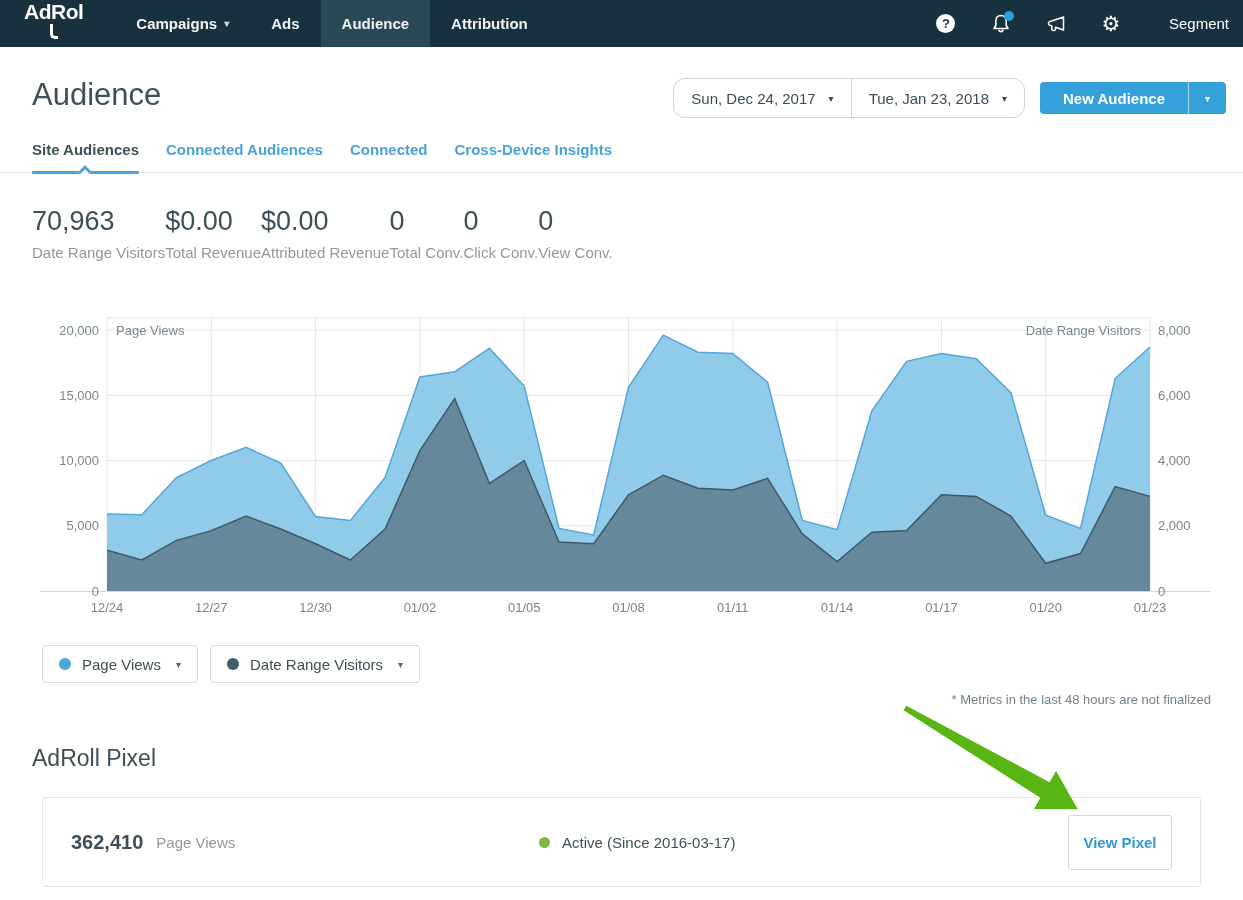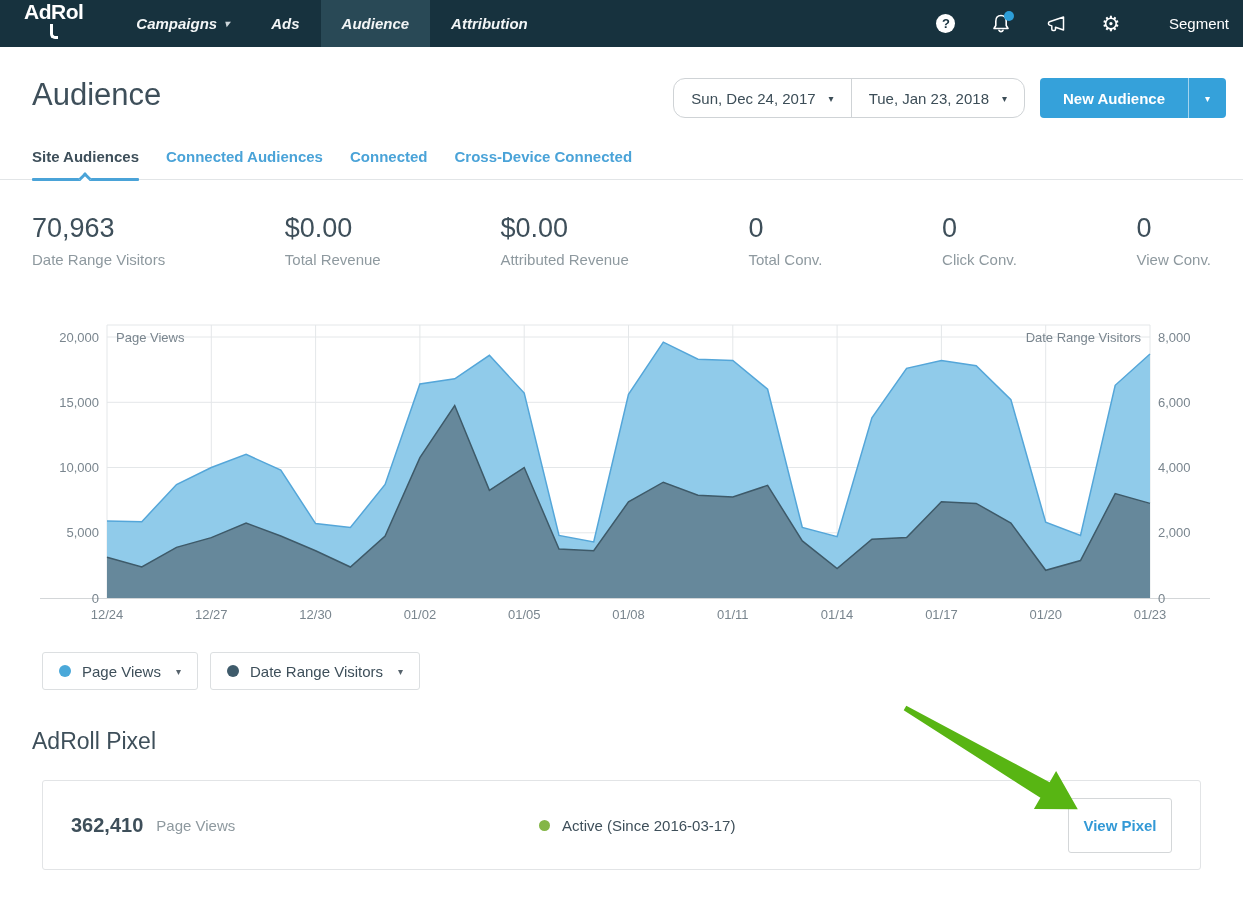--- a/index.html
+++ b/index.html
@@ -7,21 +7,21 @@
   .app { position:relative; width:1243px; height:900px; background:#fff; overflow:hidden; }
 
   
   .navbar { height:47px; background:#17323e; display:flex; align-items:stretch; }
   .nav-logo { display:flex; align-items:center; padding:0 26px 0 24px; color:#fff;
               font-size:21px; font-weight:bold; letter-spacing:-0.5px; cursor:pointer;flex-direction:column; }
   .logo-curl { display:inline-block; width:8px; height:15px; border-left:3px solid #fff;
                border-bottom:3px solid #fff; border-bottom-left-radius:5px; margin:0 0 2px 1px; }
   .nav-items { display:flex; align-items:stretch; margin-left:6px; }
   .nav-item { display:flex; align-items:center; padding:0 21px; color:#f2f5f6; font-size:15px;
-              font-weight:600; cursor:pointer;font-style:italic; }
+              font-weight:600; cursor:pointer; }
   .nav-item.active { background:#294956; }
   .nav-caret { font-size:10px; margin-left:7px; color:#cdd6da; }
   .nav-right { margin-left:auto; display:flex; align-items:center; padding-right:14px; }
   .nav-icon-btn { position:relative; width:22px; height:22px; display:flex; align-items:center;
                   justify-content:center; margin-right:33px; cursor:pointer; }
   .help-circle { width:19px; height:19px; background:#fff; border-radius:50%; color:#17323e;
                  font-size:13px; font-weight:bold; display:flex; align-items:center; justify-content:center; }
   .bell-badge { position:absolute; top:-2px; right:-2px; width:10px; height:10px;
                 background:#2d9fd9; border-radius:50%; }
   .gear-glyph { color:#fff; font-size:21px; line-height:1; }
@@ -29,38 +29,38 @@
 
   
   .page-header { position:relative; padding:30px 32px 0; }
   .page-title { font-size:31px; font-weight:300; color:#3e4f5a; line-height:36px; }
   .header-controls { position:absolute; top:31px; right:17px; display:flex; align-items:center; }
   .date-group { display:flex; border:1px solid #cfd3d6; border-radius:12px; background:#fff;
                 height:40px; overflow:hidden; }
   .date-btn { display:flex; align-items:center; padding:0 17px; font-size:15px; color:#3c4d57; cursor:pointer; }
   .date-btn:first-child { border-right:1px solid #cfd3d6; }
   .date-caret { font-size:10px; margin-left:13px; color:#3c4d57; }
-  .new-audience { display:flex; margin-left:15px; height:40px; background:#35a1da; border-radius:4px;
+  .new-audience { display:flex; margin-left:15px; height:32px; background:#35a1da; border-radius:4px;
                   color:#fff; overflow:hidden; }
   .na-main { display:flex; align-items:center; padding:0 23px; font-size:15px; font-weight:700; cursor:pointer; }
   .na-caret { width:38px; display:flex; align-items:center; justify-content:center;
               border-left:1px solid rgba(255,255,255,.55); font-size:10px; cursor:pointer; }
 
   
-  .tabs { display:flex; gap:27px; padding:0 32px; margin-top:35px; border-bottom:1px solid #e2e5e7; }
+  .tabs { display:flex; gap:27px; padding:0 32px; margin-top:28px; border-bottom:1px solid #e2e5e7; }
   .tab { position:relative; padding-bottom:14px; font-size:15px; font-weight:600; color:#4aa3d8; cursor:pointer; }
   .tab.active { color:#3e4f5a; }
   .tab.active::after { content:""; position:absolute; left:0; right:0; bottom:-2px; height:3px;
                        background:#4aa3d8; border-radius:1px; }
   .tab.active .notch { position:absolute; bottom:-4px; left:50%; width:9px; height:9px; background:#fff;
                        border-top:3px solid #4aa3d8; border-left:3px solid #4aa3d8;
                        transform:translateX(-50%) rotate(45deg); z-index:2; }
 
   
-  .stats { display:flex; justify-content:space-between; padding:33px 32px 0; }
+  .stats { display:flex; padding:33px 32px 0; }
   .stat-value { font-size:27px; color:#3e4f5a; }
   .stat-label { margin-top:7px; font-size:15px; color:#8e999f; }
 
   
   .chart-section { margin-top:55px; }
   #chart-svg { display:block; }
   #chart-svg text.ax { font-size:13px; fill:#79858e; font-family:"Liberation Sans", sans-serif; }
 
   
   .legend-row { display:flex; gap:12px; padding-left:42px; margin-top:24px; }
@@ -161,21 +161,21 @@
       <span>Site Audiences</span>
       <span class="notch"></span>
     </div>
     <div class="tab">
       <span>Connected Audiences</span>
     </div>
     <div class="tab">
       <span>Connected</span>
     </div>
     <div class="tab">
-      <span>Cross-Device Connected</span>
+      <span>Cross-Device Insights</span>
     </div>
   </div>
 
   <div class="stats">
     <div class="stat">
       <div class="stat-value">70,963</div>
       <div class="stat-label">Date Range Visitors</div>
     </div>
     <div class="stat">
       <div class="stat-value">$0.00</div>
@@ -253,20 +253,21 @@
       <span class="legend-dot" style="background: rgb(74, 168, 217);"></span>
       <span>Page Views</span>
       <span class="legend-caret">▾</span>
     </div>
     <div class="legend-btn">
       <span class="legend-dot" style="background: rgb(63, 91, 107);"></span>
       <span>Date Range Visitors</span>
       <span class="legend-caret">▾</span>
     </div>
   </div>
+  <div class="footnote">* Metrics in the last 48 hours are not finalized</div>
 
   <div class="pixel-section">
     <div class="pixel-title">AdRoll Pixel</div>
     <div class="pixel-box">
       <span class="pixel-value">362,410</span>
       <span class="pixel-views-label">Page Views</span>
       <span class="pixel-status">
         <span class="status-dot" style="background: rgb(132, 182, 71);"></span>
         <span class="status-text">Active (Since 2016-03-17)</span>
       </span>

